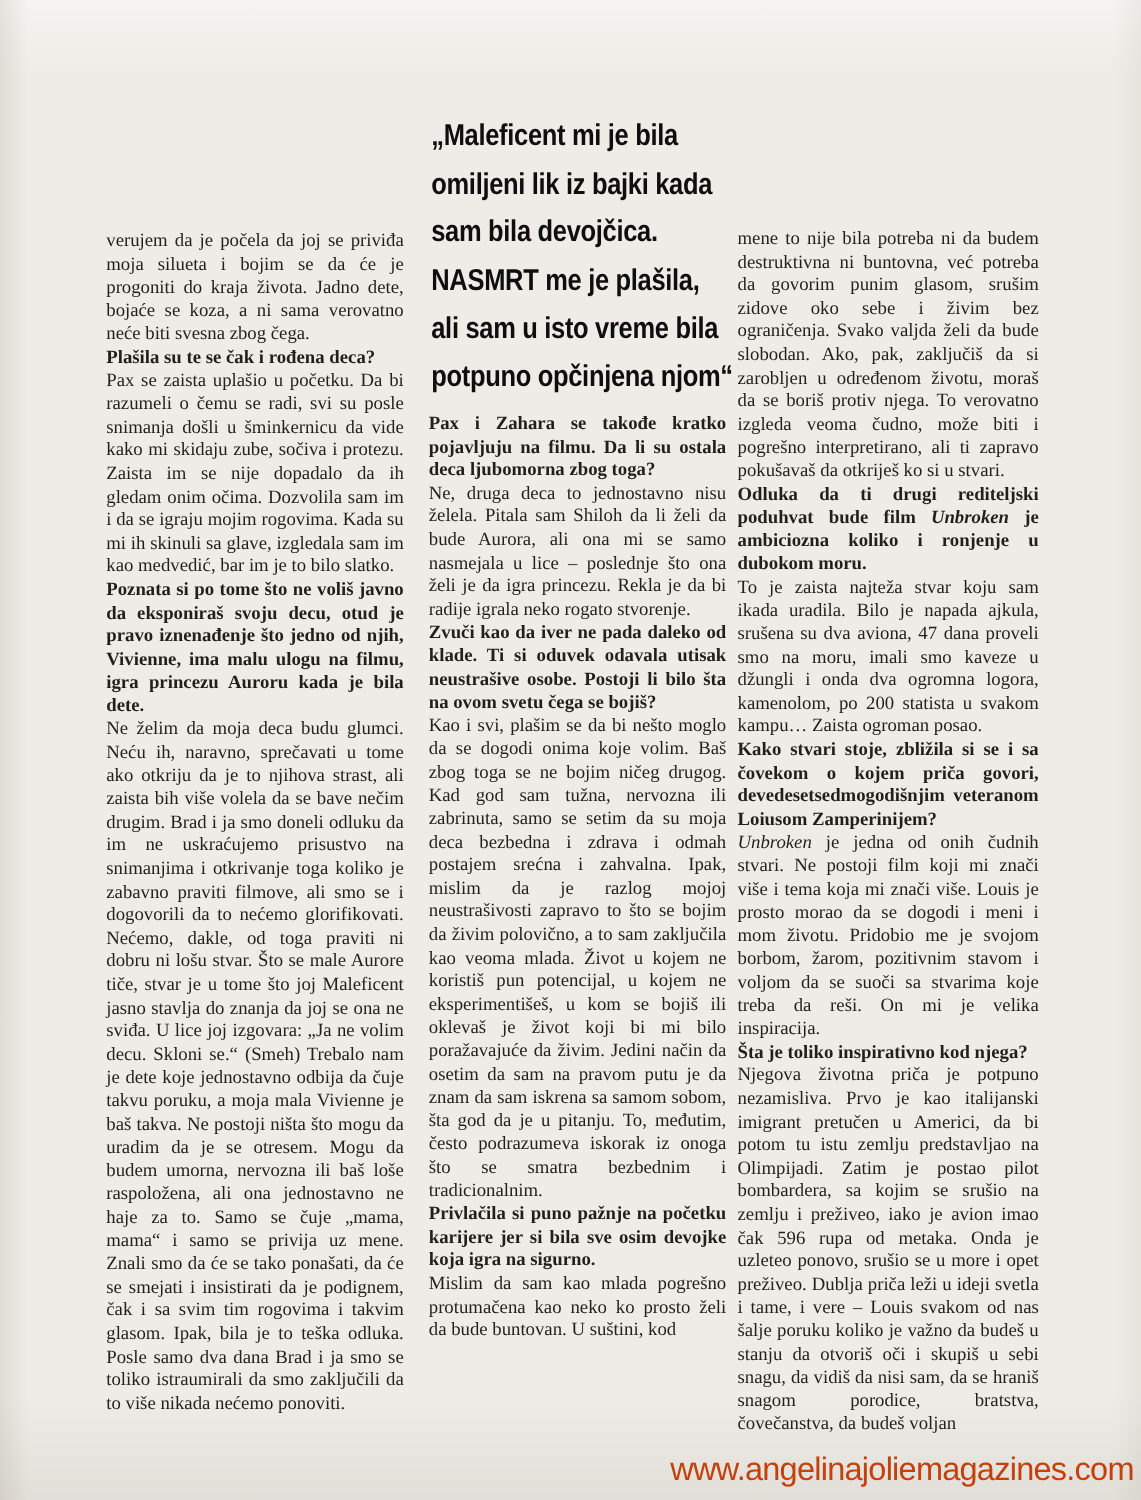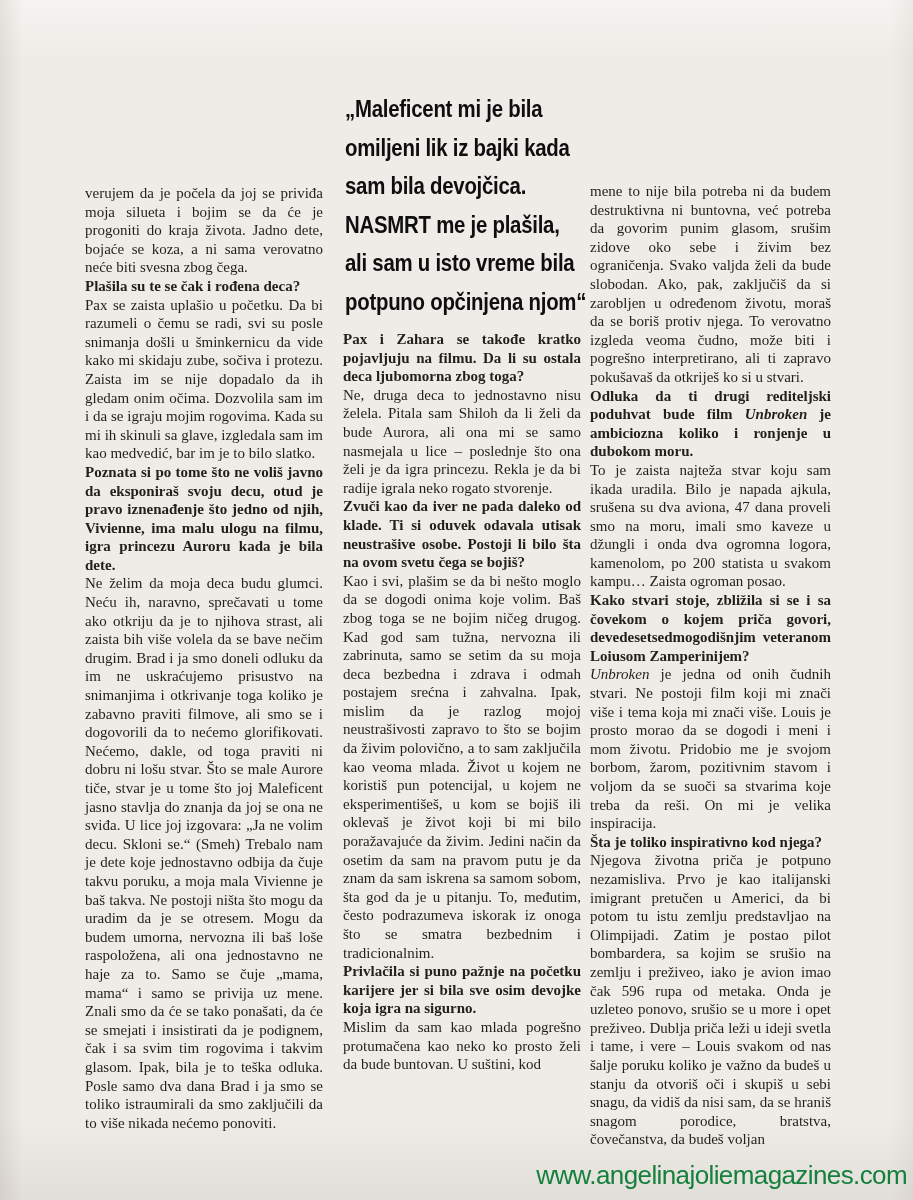--- a/index.html
+++ b/index.html
@@ -51,21 +51,21 @@
     letter-spacing:-0.3px;
     transform:scaleX(0.85);
     transform-origin:0 0;
   }
   .pullquote div{white-space:nowrap;}
   .watermark{
     position:absolute;
     right:6px;bottom:9px;
     font-family:"Liberation Sans", sans-serif;
     font-size:26px;
-    color:#15803d;
+    color:#c2410c;
     letter-spacing:-0.6px;
     z-index:6;
   }
 </style>
 </head>
 <body>
 
 <div class="page">
 
   <div class="pullquote">

